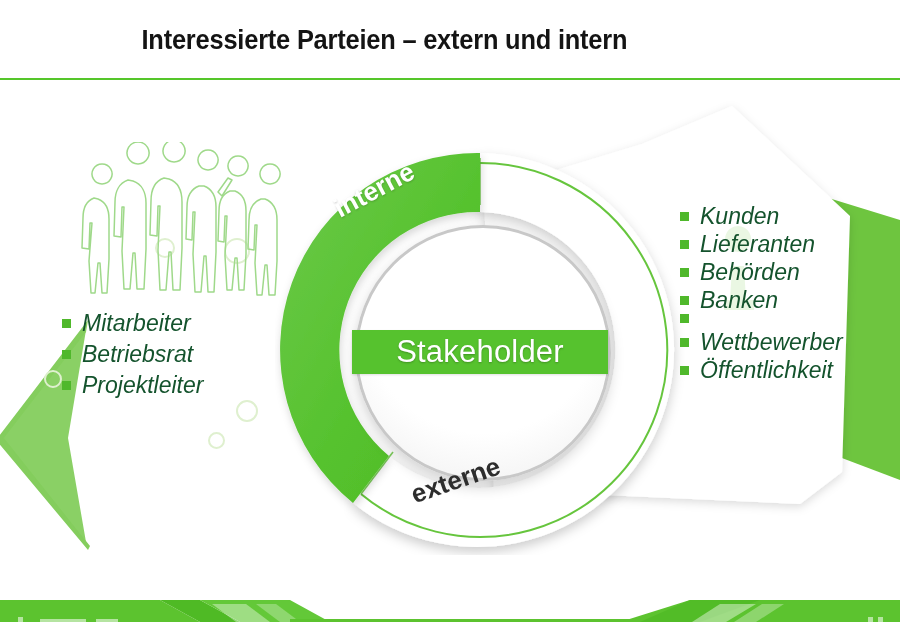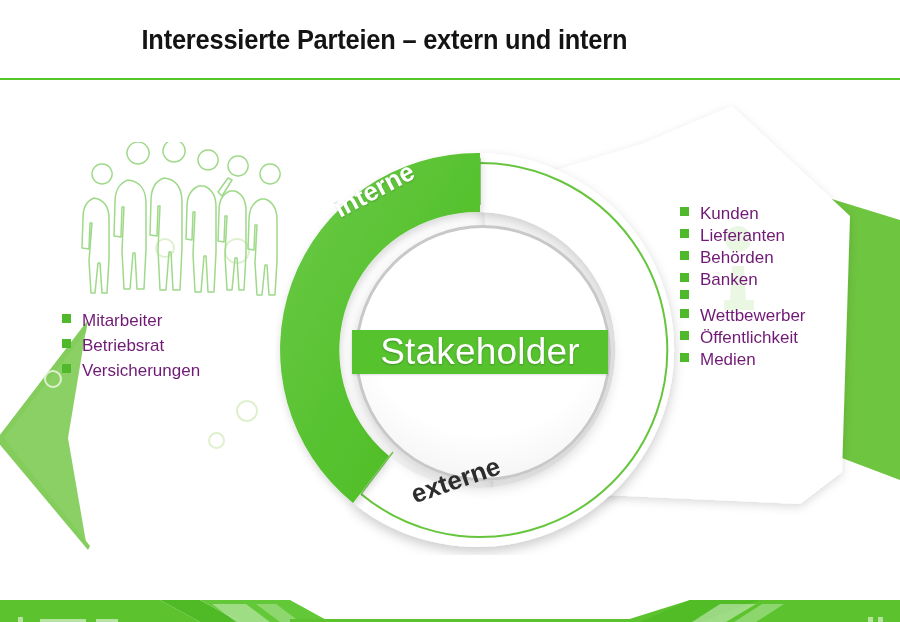--- a/index.html
+++ b/index.html
@@ -51,21 +51,21 @@
     border:3px solid #c8c8c8;
     box-shadow:0 6px 14px rgba(0,0,0,.18), inset 0 2px 3px rgba(255,255,255,.9);
     z-index:14;
   }
   .hub-label{
     position:absolute;left:352px;top:250px;width:256px;height:44px;
     background:#56c22e;display:flex;align-items:center;justify-content:center;
     z-index:15;box-shadow:0 1px 2px rgba(0,0,0,.12);
   }
   .hub-label span{
-    color:#fff;font-size:37px;font-weight:normal;letter-spacing:.2px;
+    color:#fff;font-size:31px;font-weight:normal;letter-spacing:.2px;
     text-shadow:0 1px 2px rgba(0,0,0,.25);
   }
 
   .arc-label{
     position:absolute;z-index:16;font-size:26px;font-weight:bold;white-space:nowrap;
   }
   .label-interne{
     left:336px;top:115px;color:#ffffff;
     transform:rotate(-28deg);transform-origin:left center;
     text-shadow:0 1px 2px rgba(0,0,0,.18);
@@ -77,21 +77,21 @@
 
   
   .list{position:absolute;z-index:20;}
   .list-left{left:62px;top:232px;}
   .list-right{left:680px;top:125px;}
   .list-item{display:flex;align-items:baseline;margin-bottom:8px;}
   .bullet{
     width:9px;height:9px;background:#4fb82b;flex:0 0 9px;
     margin-right:11px;position:relative;top:-3px;
   }
-  .list-label{font-size:17px;color:#701a75;white-space:nowrap;line-height:1.0;}
+  .list-label{font-size:23px;color:#14532d;white-space:nowrap;line-height:1.0;font-style:italic;}
   .list-right .list-item{margin-bottom:5px;}
 
   
   .footer{position:absolute;left:0;top:590px;width:900px;height:32px;z-index:30;overflow:hidden;}
 </style>
 </head>
 <body>
 
 <div id="stage">
 
@@ -197,21 +197,21 @@
       <div class="list-item">
         <span class="bullet"></span>
         <span class="list-label">Mitarbeiter</span>
       </div>
       <div class="list-item">
         <span class="bullet"></span>
         <span class="list-label">Betriebsrat</span>
       </div>
       <div class="list-item">
         <span class="bullet"></span>
-        <span class="list-label">Versicherungen</span>
+        <span class="list-label">Projektleiter</span>
       </div>
     </div>
 
     <div class="list list-right">
       <div class="list-item">
         <span class="bullet"></span>
         <span class="list-label">Kunden</span>
       </div>
       <div class="list-item">
         <span class="bullet"></span>
@@ -228,24 +228,20 @@
       <div class="list-item">
         <span class="bullet"></span>
       </div>
       <div class="list-item">
         <span class="bullet"></span>
         <span class="list-label">Wettbewerber</span>
       </div>
       <div class="list-item">
         <span class="bullet"></span>
         <span class="list-label">Öffentlichkeit</span>
-      </div>
-      <div class="list-item">
-        <span class="bullet"></span>
-        <span class="list-label">Medien</span>
       </div>
     </div>
 
   </div>
 
   <svg class="footer" viewBox="0 0 900 32" preserveAspectRatio="none">
 
     <polygon points="0,10 160,10 200,32 0,32" fill="#5cc32f"></polygon>
     <polygon points="160,10 200,10 240,32 200,32" fill="#4fba25"></polygon>
     <polygon points="200,10 290,10 330,32 240,32" fill="#63c838"></polygon>

